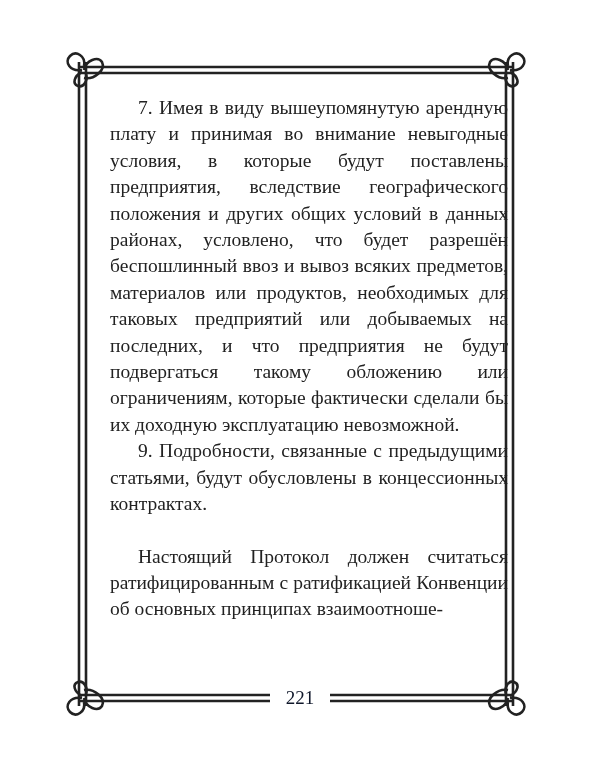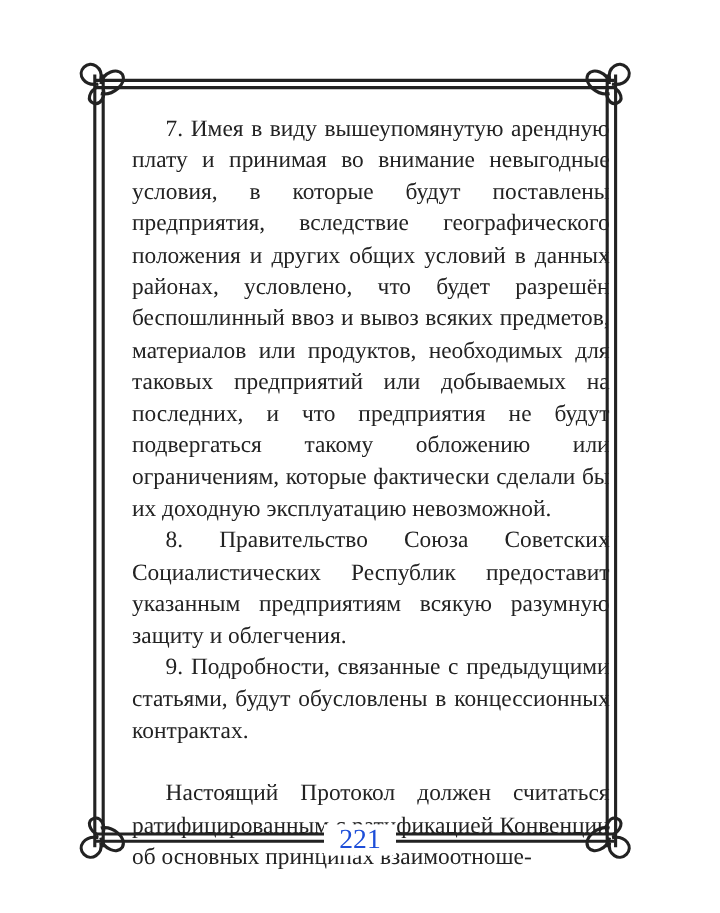--- a/index.html
+++ b/index.html
@@ -9,21 +9,21 @@
     position:absolute;left:110px;top:95px;width:398px;
     font-family:"Liberation Serif","DejaVu Serif",serif;
     font-size:19.5px;line-height:26.4px;color:#222;
     text-align:justify;
   }
   .text-block p{margin:0;}
   .indent{text-indent:28px;}
   .gap{height:26px;}
   .page-number{
     position:absolute;left:270px;top:687px;width:60px;text-align:center;
-    font-family:"Liberation Serif","DejaVu Serif",serif;font-size:23px;color:#1d4ed8;
+    font-family:"Liberation Serif","DejaVu Serif",serif;font-size:19px;color:#0f172a;
     background:#fff;
   }
 </style>
 </head>
 <body>
 
 <svg class="frame" viewBox="0 0 600 761" xmlns="http://www.w3.org/2000/svg">
   <g stroke="#222" stroke-width="2.6" fill="none">
 
     <line x1="80" y1="67" x2="512" y2="67"></line>
@@ -56,19 +56,18 @@
     <path d="M82 696 C 74 692, 72 684, 78 682 C 84 680, 88 688, 86 694"></path>
 
     <path d="M510 698 C 522 696, 528 706, 522 712 C 516 718, 506 712, 508 702"></path>
     <path d="M508 698 C 506 708, 494 712, 490 706 C 486 698, 498 688, 508 690"></path>
     <path d="M510 696 C 518 692, 520 684, 514 682 C 508 680, 504 688, 506 694"></path>
   </g>
 </svg>
 
 <div class="text-block">
   <p class="indent">7. Имея в виду вышеупомянутую арендную плату и принимая во внимание невыгодные условия, в которые будут поставлены предприятия, вследствие географического положения и других общих условий в данных районах, условлено, что будет разрешён беспошлинный ввоз и вывоз всяких предметов, материалов или продуктов, необходимых для таковых предприятий или добываемых на последних, и что предприятия не будут подвергаться такому обложению или ограничениям, которые фактически сделали бы их доходную эксплуатацию невозможной.</p>
-  <p class="indent">8. Правительство Союза Советских Социалистических Республик предоставит указанным предприятиям всякую разумную защиту и облегчения.</p>
   <p class="indent">9. Подробности, связанные с предыдущими статьями, будут обусловлены в концессионных контрактах.</p>
   <div class="gap"></div>
   <p class="indent">Настоящий Протокол должен считаться ратифицированным с ратификацией Конвенции об основных принципах взаимоотноше-</p>
 </div>
 
 <div class="page-number">221</div>
 
 </body></html>

